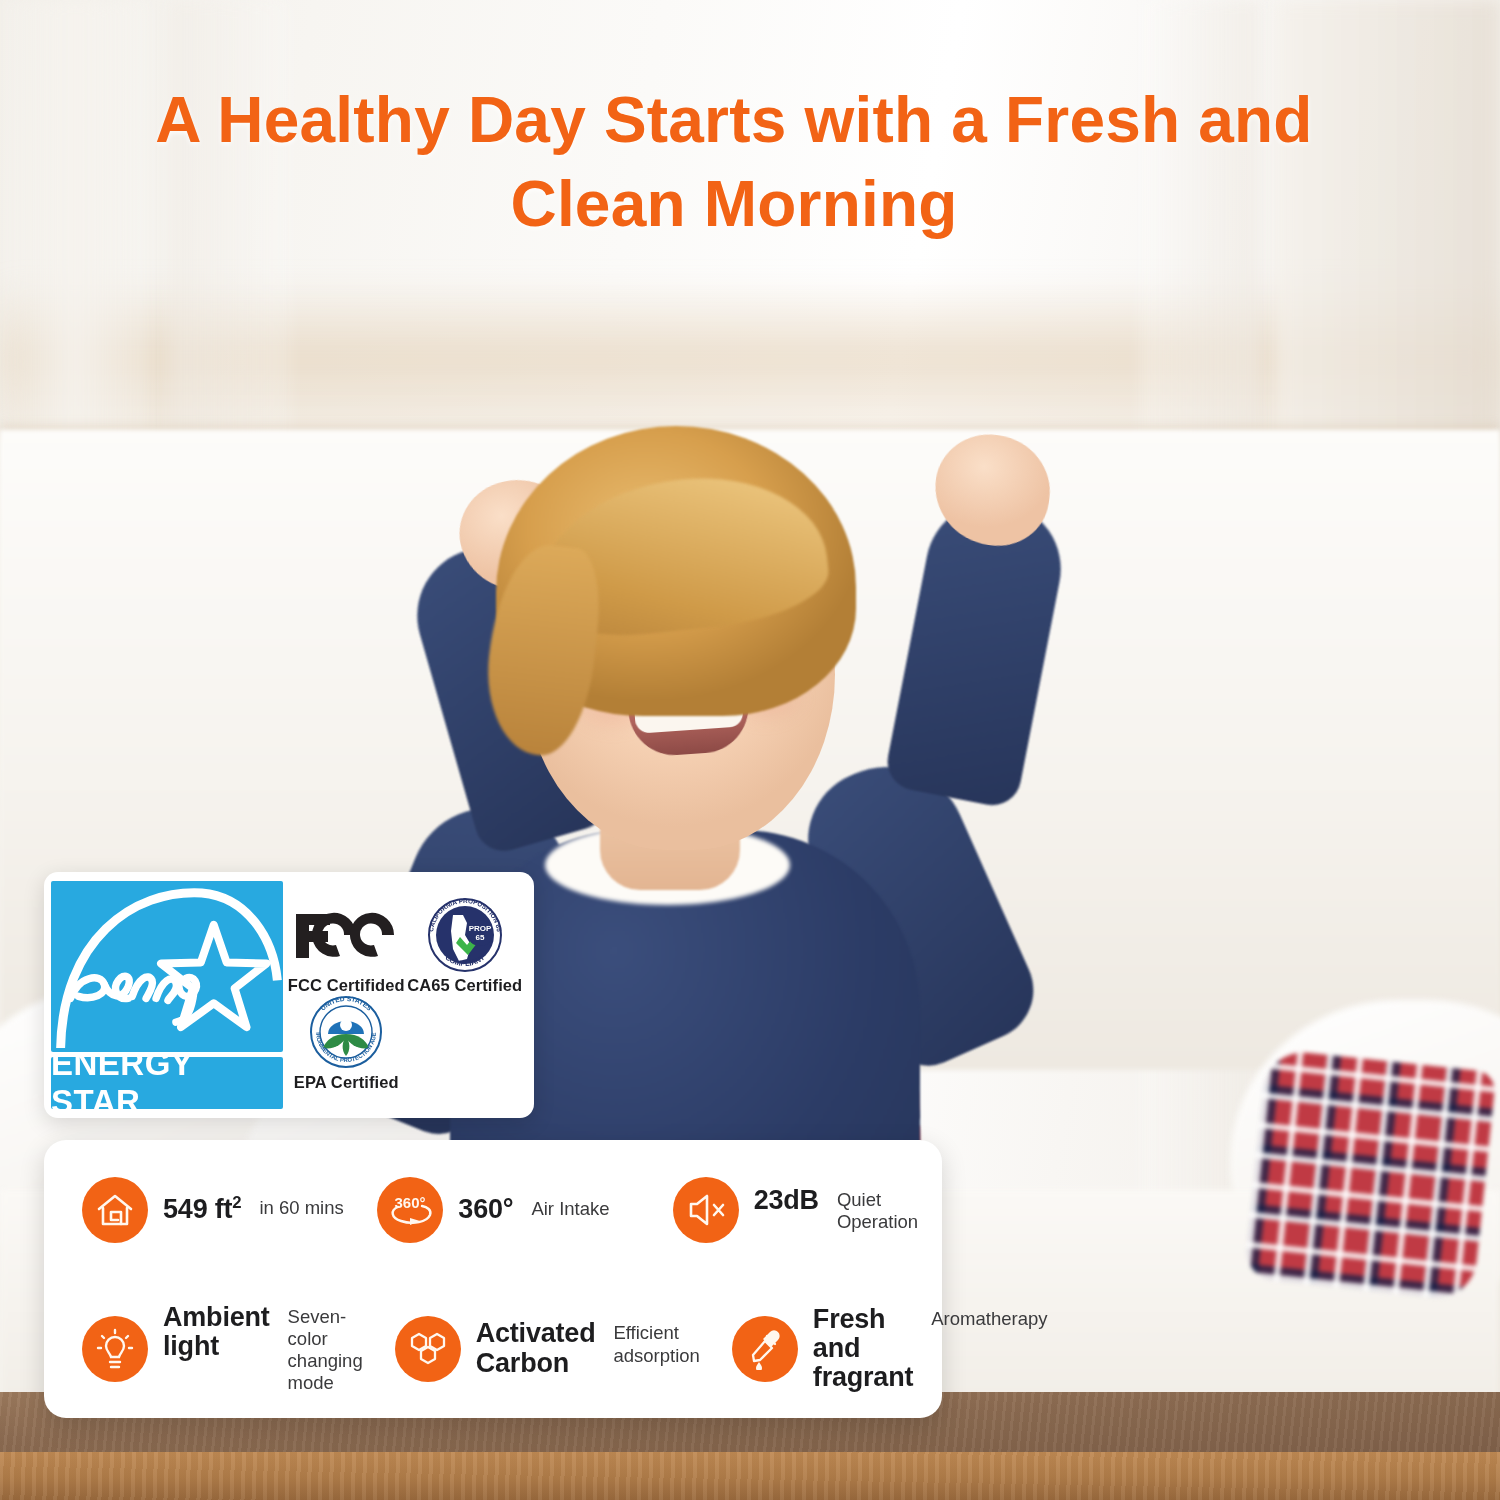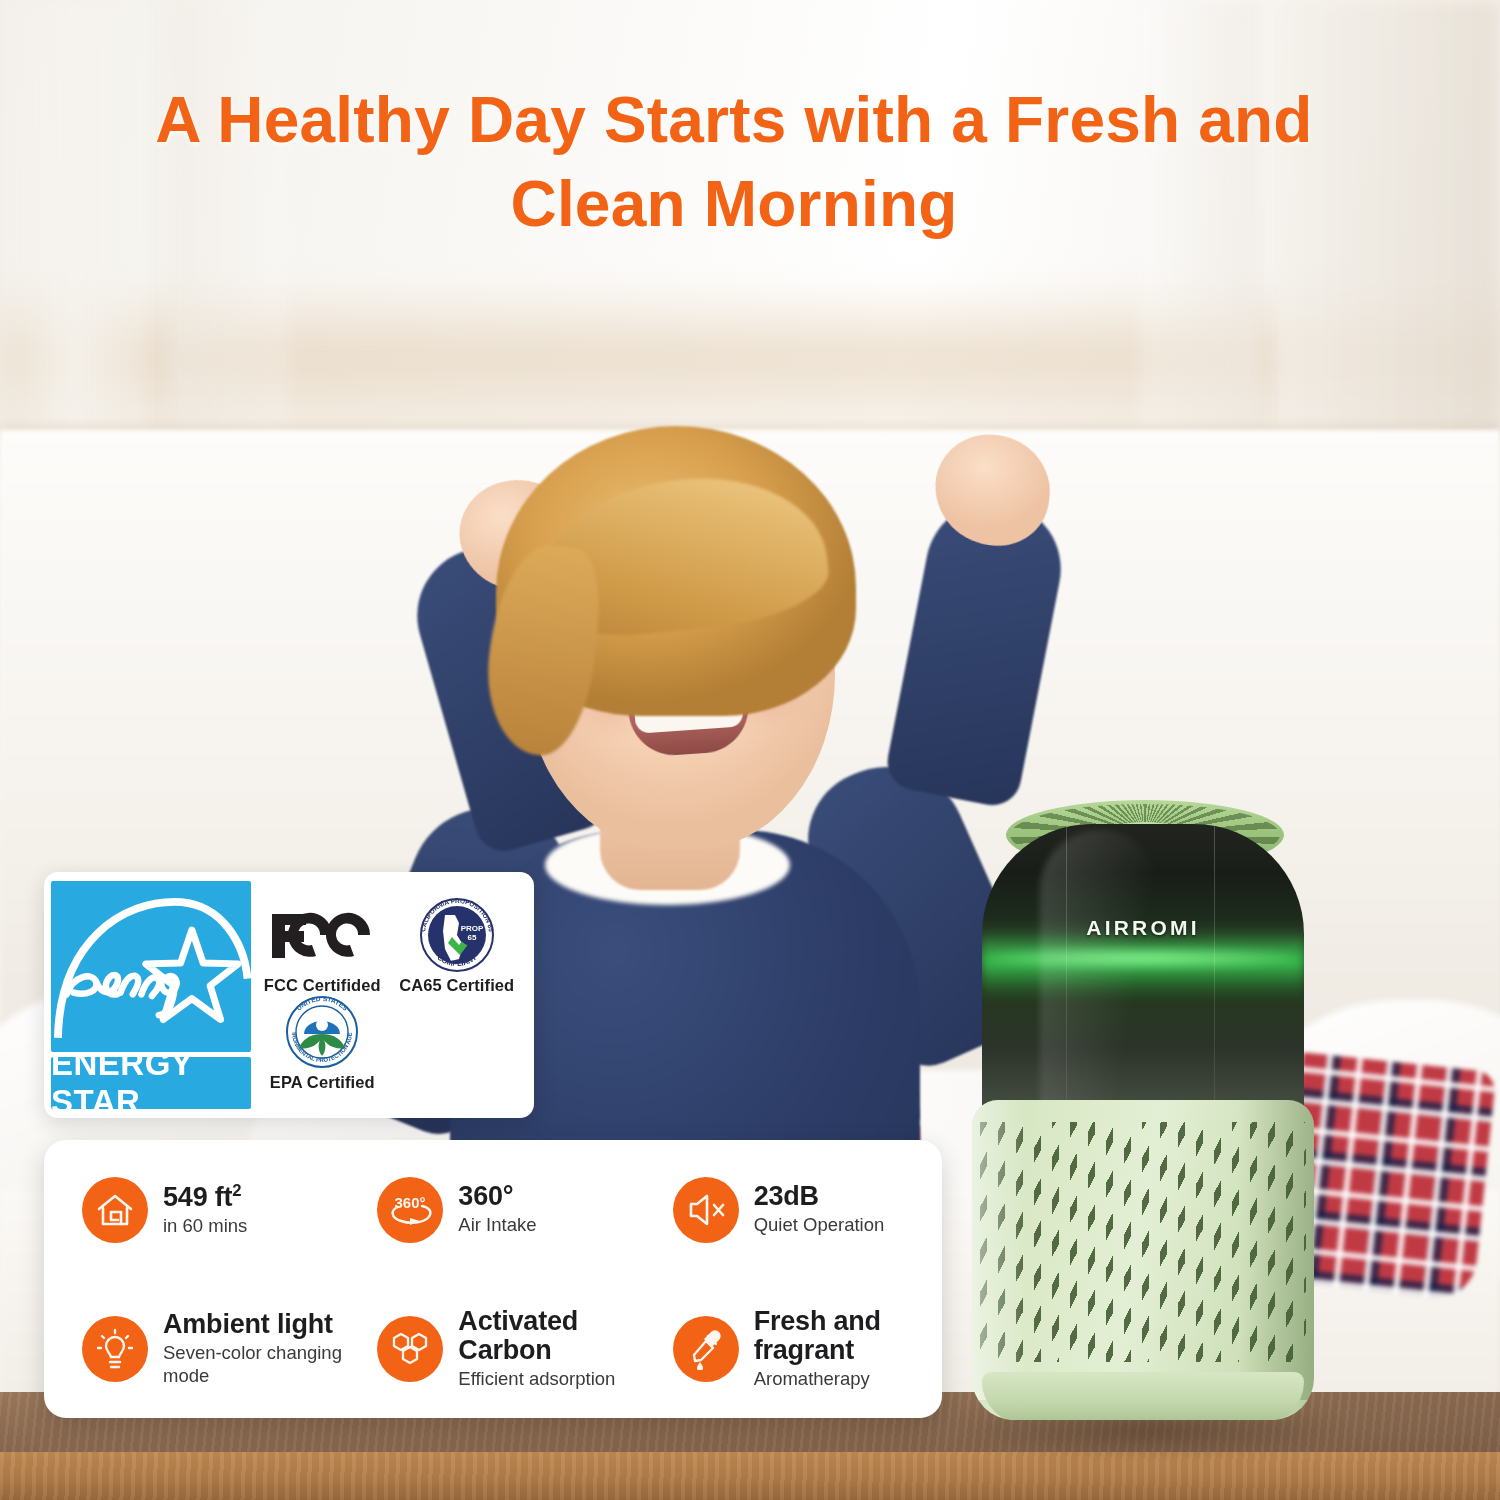--- a/index.html
+++ b/index.html
@@ -270,21 +270,21 @@
 
   
   .cert-card{
     position:absolute;left:44px;top:872px;width:490px;height:246px;
     background:#fff;border-radius:14px;
     box-shadow:0 6px 22px rgba(0,0,0,.14);
     display:flex;align-items:center;padding:0;
     overflow:hidden;
   }
   .estar{
-    width:200px;height:228px;margin:9px 0 9px 7px;flex:none;
+    width:232px;height:228px;margin:9px 0 9px 7px;flex:none;
     display:flex;flex-direction:column;gap:5px;
   }
   .estar-main{
     position:relative;flex:1;background:#28a9e0;border-radius:2px;overflow:hidden;
   }
   .estar-bar{
     height:52px;background:#28a9e0;border-radius:2px;
     display:flex;align-items:center;justify-content:center;
   }
   .estar-bar span{
@@ -305,21 +305,21 @@
     box-shadow:0 8px 26px rgba(0,0,0,.16);
     display:flex;flex-direction:column;justify-content:center;
     padding:0 6px;
   }
   .feat-row{display:flex;align-items:center;height:50%;}
   .feat{flex:1;display:flex;align-items:center;gap:15px;padding-left:32px;}
   .feat-ico{
     width:66px;height:66px;border-radius:50%;background:#f26315;flex:none;
     display:flex;align-items:center;justify-content:center;
   }
-  .feat-txt{display:flex;flex-direction:column;justify-content:center;}
+  .feat-txt{display:flex;flex-direction:row;justify-content:center;gap:18px;}
   .feat-title{font-size:27px;font-weight:700;color:#1d1d1f;line-height:1.08;letter-spacing:-.2px;}
   .feat-sub{font-size:18.5px;color:#3a3a3c;line-height:1.2;margin-top:3px;}
   .sup{font-size:.62em;vertical-align:super;}
 </style>
 </head>
 <body>
 
 <div id="stage">
 
   <div class="scene">
@@ -366,40 +366,20 @@
     <div class="hair-side"></div>
   </div>
 
   <div class="table-top"></div>
   <div class="table-grain"></div>
   <div class="table-edge"></div>
   <div class="table-edge-grain"></div>
 
   <div class="headline">A Healthy Day Starts with a Fresh and Clean Morning</div>
 
-  <div class="product">
-    <div class="pf-shadow"></div>
-    <div class="pf-toplid">
-      <div class="pf-toplid-fins"></div>
-      <div class="pf-toplid-hub"></div>
-    </div>
-    <div class="pf-top">
-      <div class="pf-glow"></div>
-      <div class="pf-glow2"></div>
-      <div class="pf-facet" style="left:84px"></div>
-      <div class="pf-facet" style="left:232px"></div>
-      <div class="pf-sheen"></div>
-      <div class="pf-brand">AIRROMI</div>
-    </div>
-    <div class="pf-body">
-      <div class="pf-grille"></div>
-      <div class="pf-grille-curve"></div>
-      <div class="pf-base"></div>
-    </div>
-  </div>
 
   <div class="cert-card">
 
     <div class="estar">
       <div class="estar-main">
         <svg viewBox="0 0 230 172" width="100%" height="100%">
           <path d="M8 168 C 10 60, 80 8, 150 12 C 196 16, 222 58, 226 100" fill="none" stroke="#ffffff" stroke-width="9"></path>
           <path d="M162 44 l13 38 40 1 -32 25 12 39 -33 -24 -33 24 12 -39 -32 -25 40 -1z" fill="none" stroke="#ffffff" stroke-width="8" stroke-linejoin="round"></path>
           <g fill="none" stroke="#ffffff" stroke-width="7.5" stroke-linecap="round">
             <path d="M18 118 C 26 96, 48 92, 52 104 C 55 114, 40 120, 26 116"></path>

